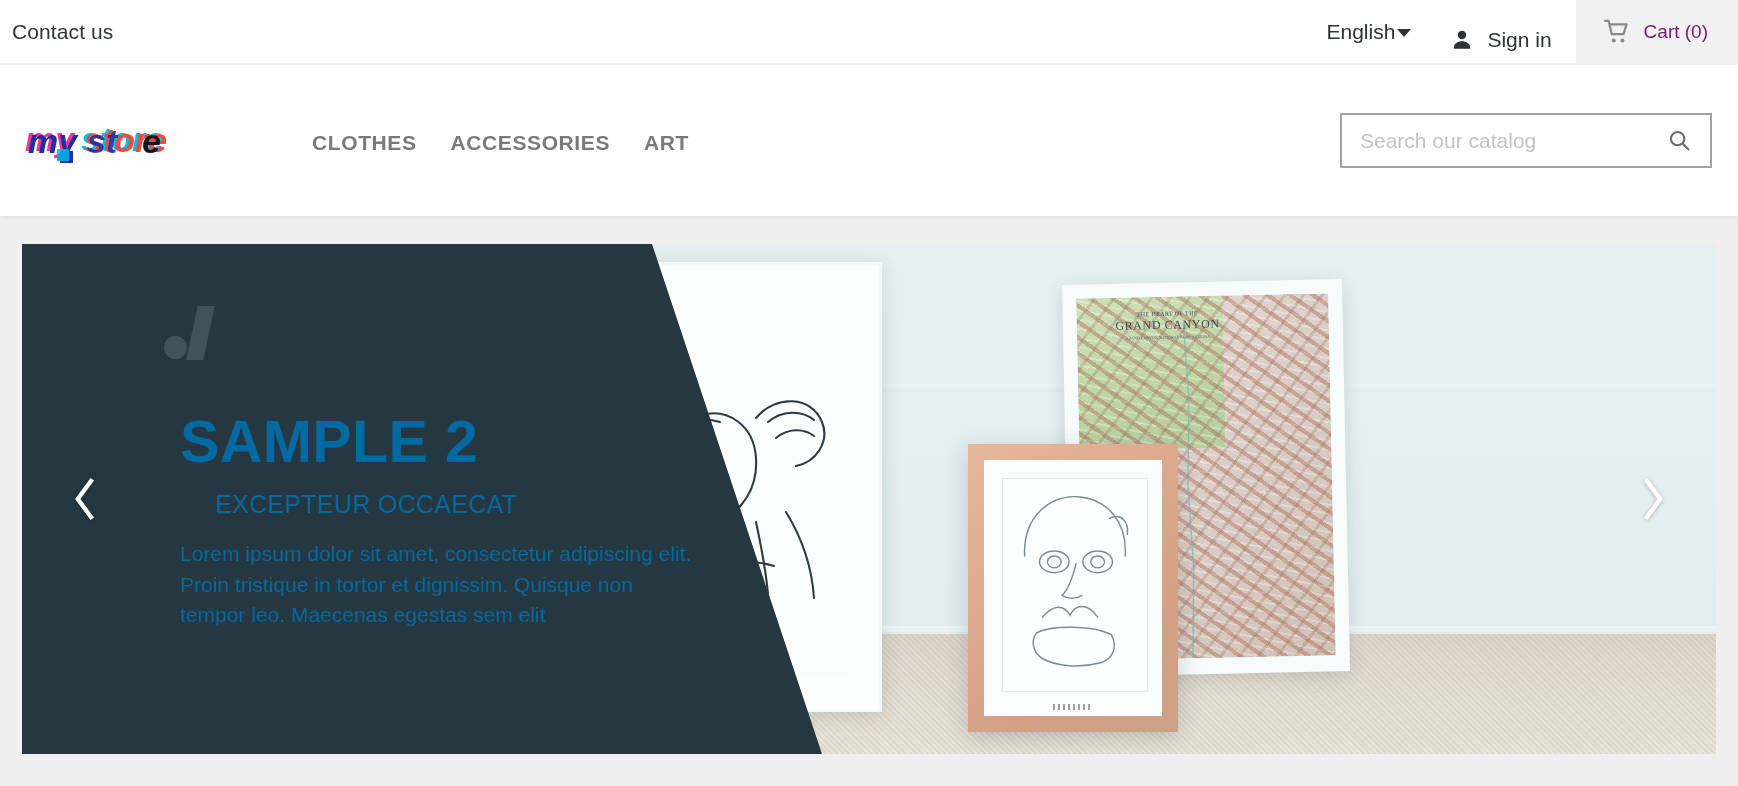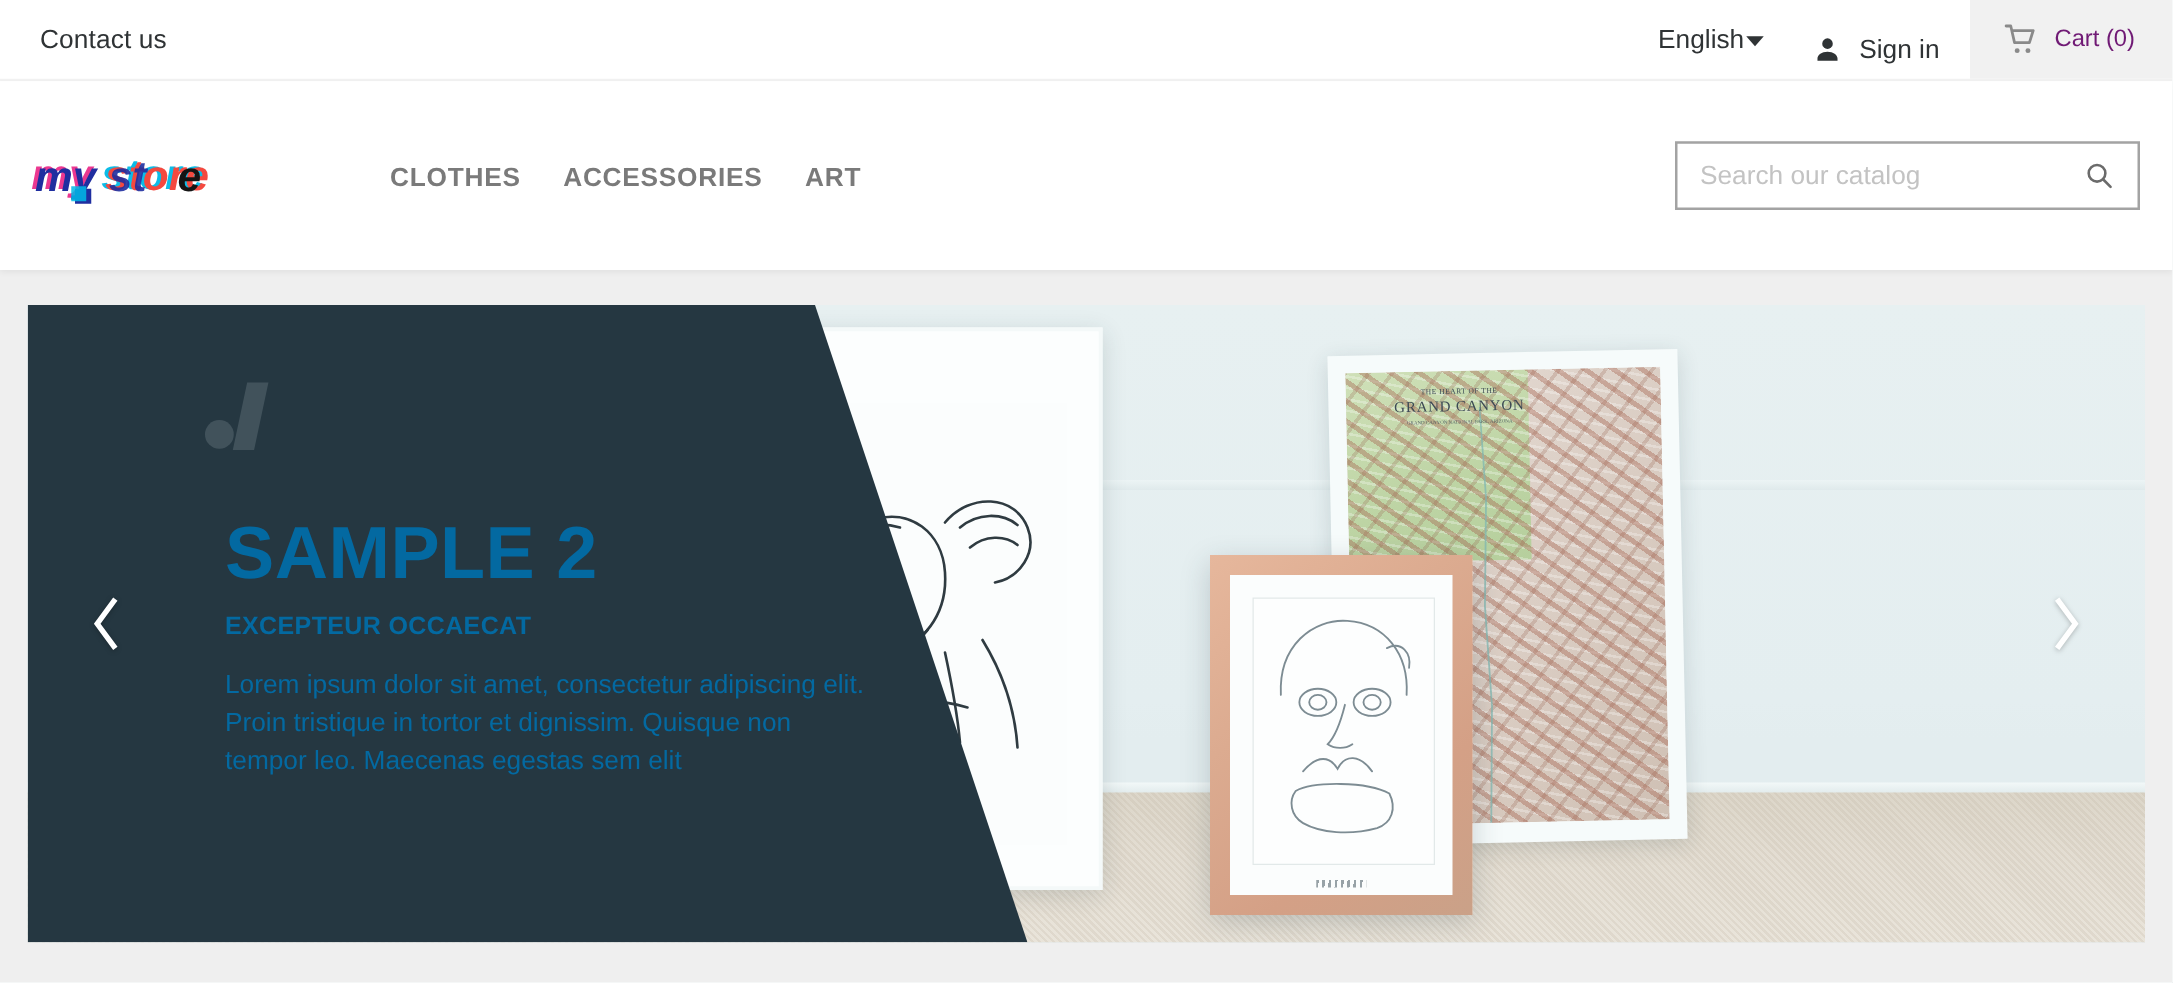--- a/index.html
+++ b/index.html
@@ -18,21 +18,21 @@
     position: relative;
     height: 65px;
     background: #ffffff;
     border-bottom: 2px solid #f1f1f1;
     display: flex;
     align-items: stretch;
   }
   .topbar-left {
     display: flex;
     align-items: center;
-    padding-left: 32px;
+    padding-left: 12px;
   }
   .contact-link {
     font-size: 21px;
     color: #2f3335;
     letter-spacing: 0.1px;
     line-height: 1;
     text-decoration: none;
     cursor: pointer;
   }
   .topbar-right {
@@ -342,24 +342,25 @@
     color: #0369a1;
   }
   .slide-title {
     font-size: 59px;
     font-weight: bold;
     letter-spacing: 0.4px;
     line-height: 1.02;
     margin-bottom: 18px;
   }
   .slide-subtitle {
-    font-size: 20px;
-    font-weight: bold;
+    font-size: 25px;
+    font-weight: normal;
     letter-spacing: 0.3px;
     margin-bottom: 20px;
+    margin-left: 35px;
   }
   .slide-desc {
     font-size: 21px;
     line-height: 1.45;
     font-weight: normal;
   }
 
   .arrow {
     position: absolute;
     top: 50%;

